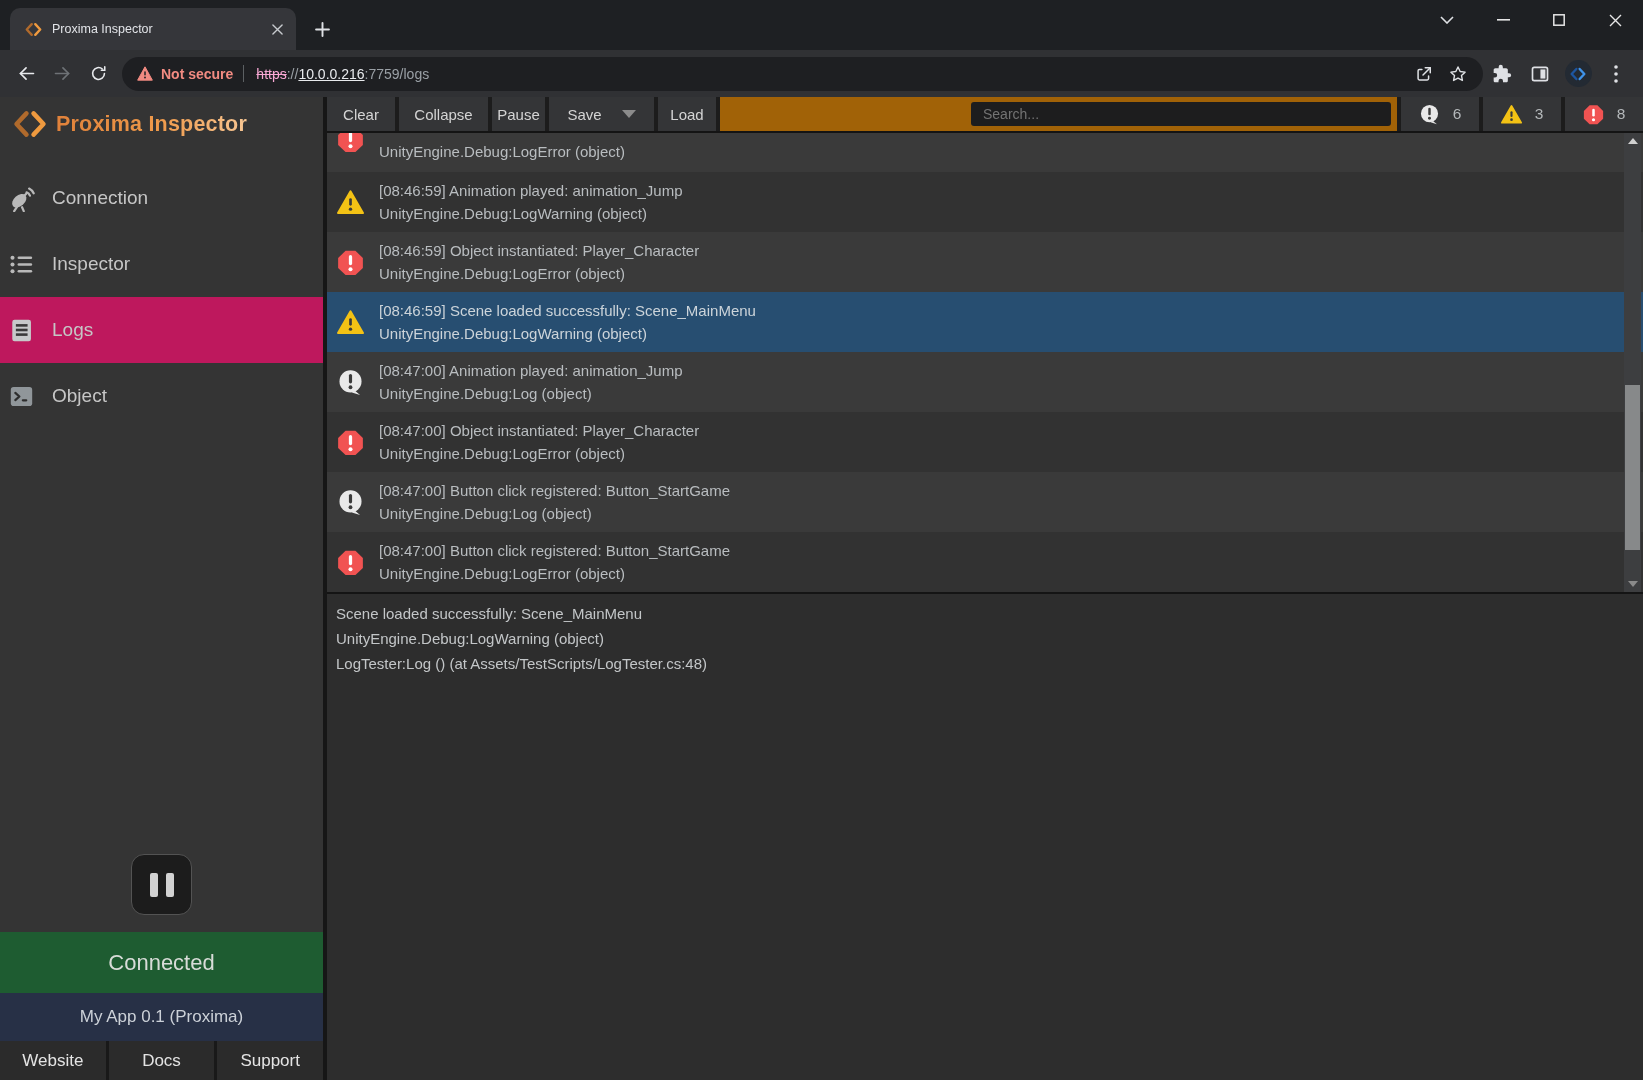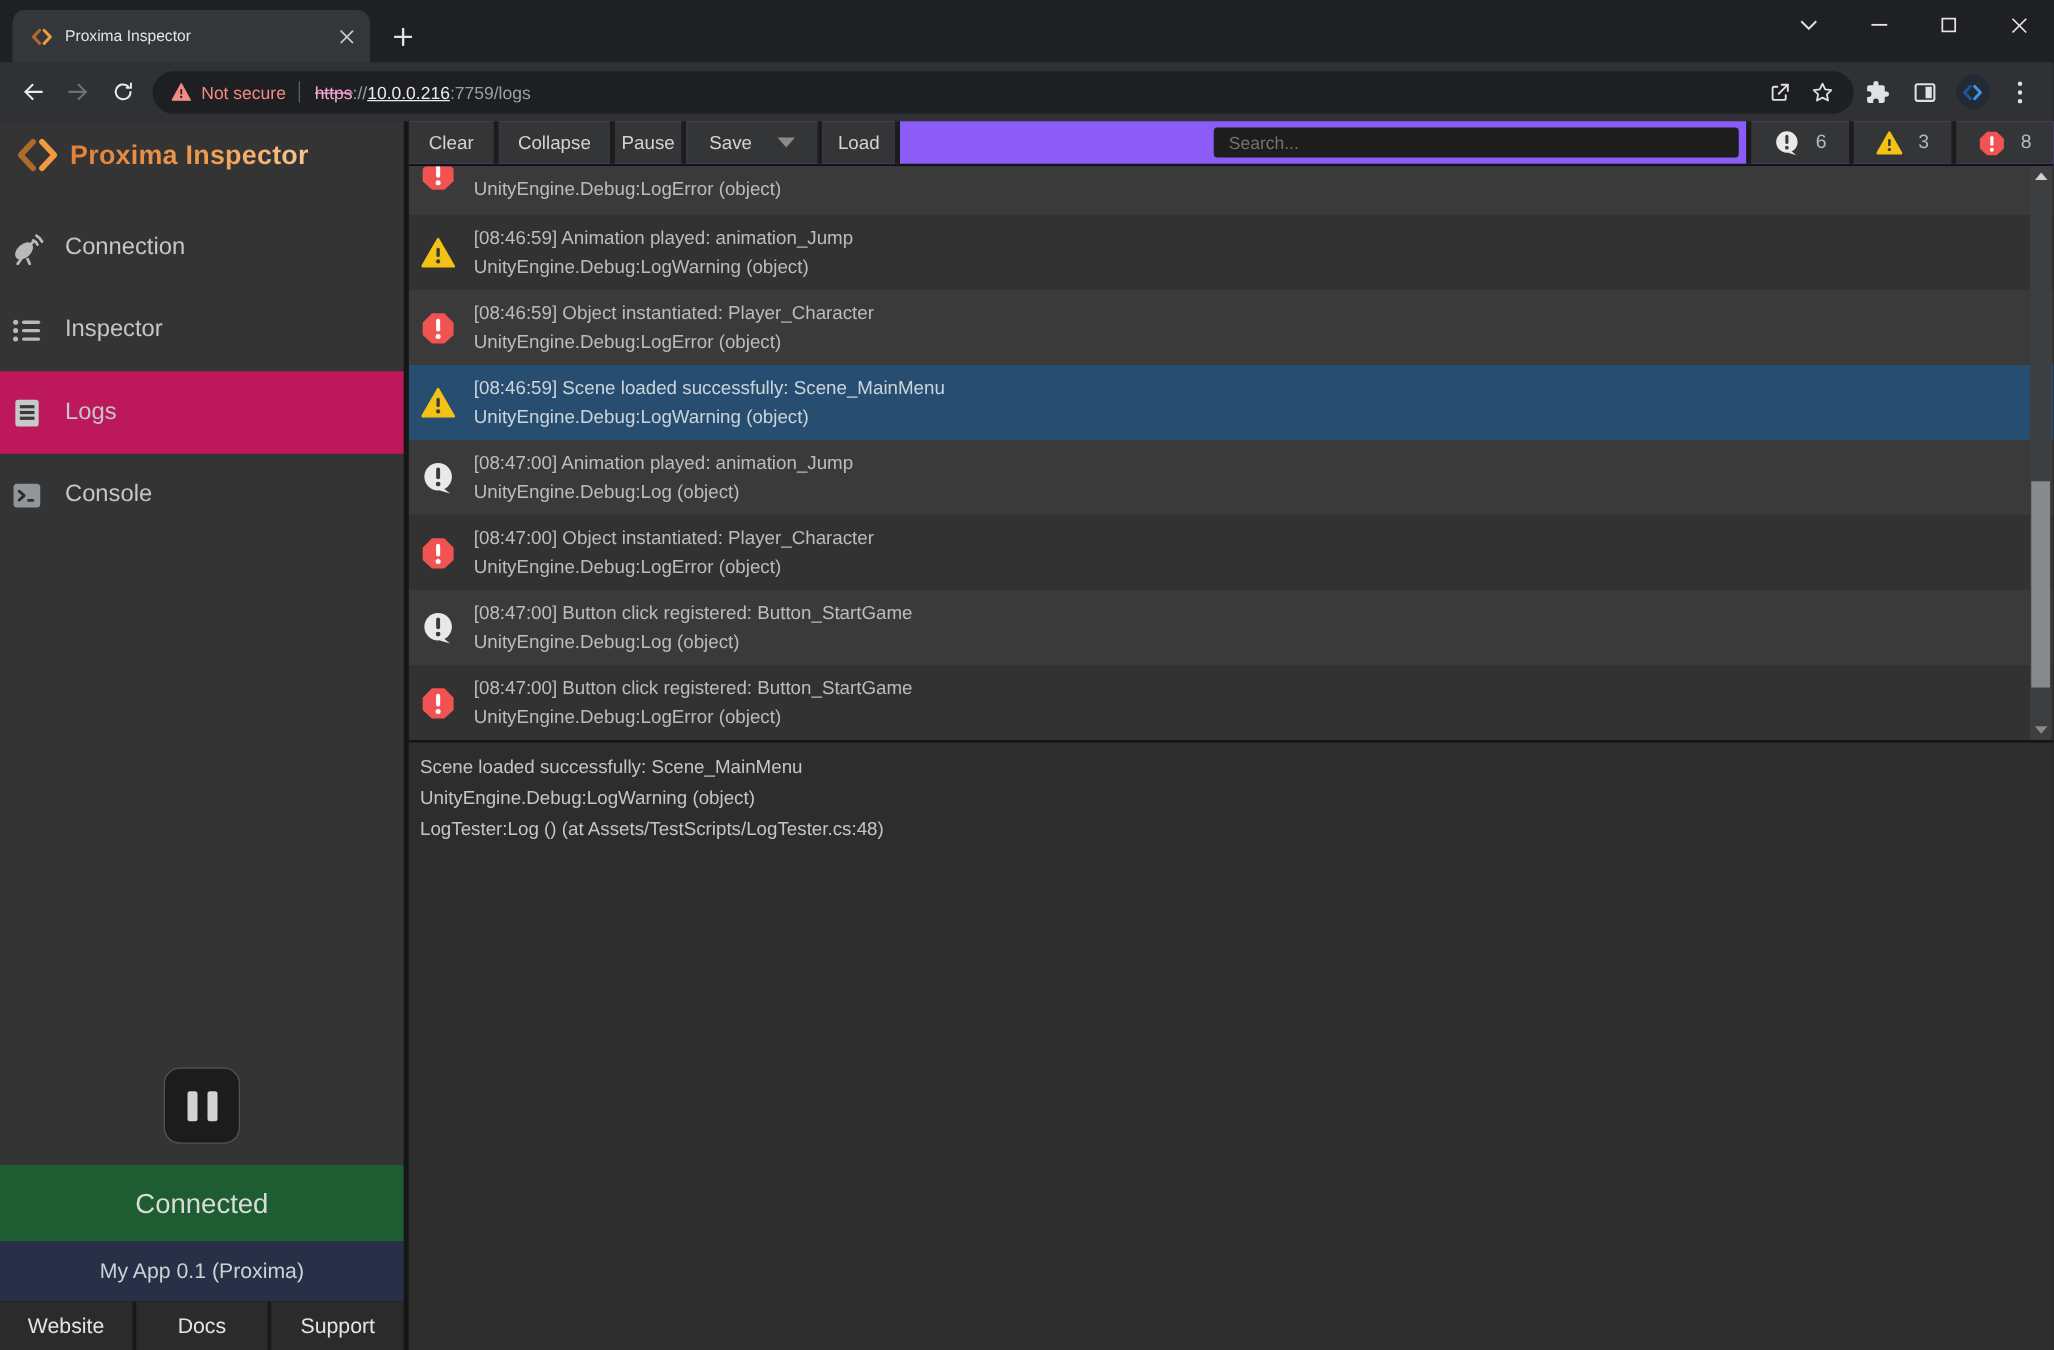--- a/index.html
+++ b/index.html
@@ -17,21 +17,21 @@
   .newtab { position:absolute; left:308px; top:15px; width:28px; height:28px; display:flex; align-items:center; justify-content:center; border-radius:50%; }
   .win-controls { position:absolute; right:0; top:0; height:40px; display:flex; }
   .win-btn { width:56px; height:40px; display:flex; align-items:center; justify-content:center; }
 
   .addrbar { position:absolute; top:50px; left:0; right:0; height:47px; background:#303134; display:flex; align-items:center; }
   .nav-btn { width:36px; height:36px; display:flex; align-items:center; justify-content:center; border-radius:50%; flex:none; }
   .nav-btn:first-child { margin-left:8px; }
   .omnibox { flex:1; height:34px; margin-left:6px; background:#1e1f22; border-radius:17px;
              display:flex; align-items:center; padding:0 8px 0 15px; min-width:0; }
   .omni-sep { width:1px; height:17px; background:#5c6063; margin:0 12px 0 10px; flex:none; }
-  .sec-label { font-size:14px; color:#f28b82; margin-left:8px; white-space:nowrap; }
+  .sec-label { font-size:14px; color:#f28b82; margin-left:8px; white-space:nowrap;font-weight:bold; }
   .url { font-size:14px; white-space:nowrap; overflow:hidden; }
   .url .scheme { color:#f9a8d4; text-decoration:line-through; }
   .url .dim { color:#9aa0a6; }
   .url .host { color:#e8eaed;text-decoration:underline; }
   .omni-spacer { flex:1; }
   .omni-icon { width:34px; height:34px; display:flex; align-items:center; justify-content:center; flex:none; }
   .chrome-icon { width:38px; height:40px; display:flex; align-items:center; justify-content:center; flex:none; }
   .avatar { width:27px; height:27px; border-radius:50%; background:#232a33; display:flex; align-items:center; justify-content:center; }
   .kebab-wrap { margin-right:8px; }
 
@@ -57,21 +57,21 @@
   .connected-bar { position:absolute; top:835px; left:0; right:0; height:61px; background:#1e5c31;
                    display:flex; align-items:center; justify-content:center; font-size:22px; color:#d8dcd8; }
   .app-bar { position:absolute; top:896px; left:0; right:0; height:48px; background:#273046;
              display:flex; align-items:center; justify-content:center; font-size:17px; color:#ccd1d8; }
   .side-footer { position:absolute; top:944px; left:0; right:0; bottom:0; display:flex; background:#191919; gap:3px; }
   .foot-link { flex:1; background:#2b2b2b; display:flex; align-items:center; justify-content:center;
                font-size:17px; color:#e4e4e4; cursor:pointer; }
 
   
   .main { position:absolute; left:327px; right:0; top:0; bottom:0; background:#2d2d2d; }
-  .toolbar { position:absolute; top:0; left:0; right:0; height:36px; background:#8b5cf6;
+  .toolbar { position:absolute; top:0; left:0; right:0; height:36px; background:#a16207;
              border-bottom:2px solid #141414; display:flex; }
   .tb-btn { height:34px; background:#343537; border-right:4px solid #1c1c1c; color:#d4d4d4;
             font-size:15px; display:flex; align-items:center; justify-content:center; cursor:pointer; }
   .save-caret { width:0; height:0; border-left:7px solid transparent; border-right:7px solid transparent;
                 border-top:8px solid #8b8b8b; margin-left:20px; }
   .tb-spacer { flex:1; position:relative; }
   .search-input { position:absolute; right:6px; top:5px; width:420px; height:24px; background:#1d1d1e;
                   border:none; border-radius:3px; color:#cfcfcf; font-size:14px; padding:0 12px;
                   font-family:"Liberation Sans", sans-serif; outline:none; }
   .search-input::placeholder { color:#737373; }
@@ -277,21 +277,21 @@
             <span class="mi-label">Logs</span>
           </div>
           <div class="menu-item">
             <span class="mi-icon">
               <svg viewBox="0 0 24 24">
                 <rect x="2.5" y="3.5" width="19" height="17" rx="2.5" fill="#90969a"></rect>
                 <path d="M6.5 8.8 l3.6 3.2 -3.6 3.2" fill="none" stroke="#2e2e2e" stroke-width="2" stroke-linecap="round" stroke-linejoin="round"></path>
                 <rect x="12.2" y="14.4" width="5" height="2" rx="1" fill="#2e2e2e"></rect>
               </svg>
             </span>
-            <span class="mi-label">Console</span>
+            <span class="mi-label">Object</span>
           </div>
         </div>
       <div class="pause-big">
         <span class="bar"></span>
         <span class="bar"></span>
       </div>
       <div class="connected-bar">Connected</div>
       <div class="app-bar">My App 0.1 (Proxima)</div>
       <div class="side-footer" id="side-footer">
           <div class="foot-link">Website</div>

